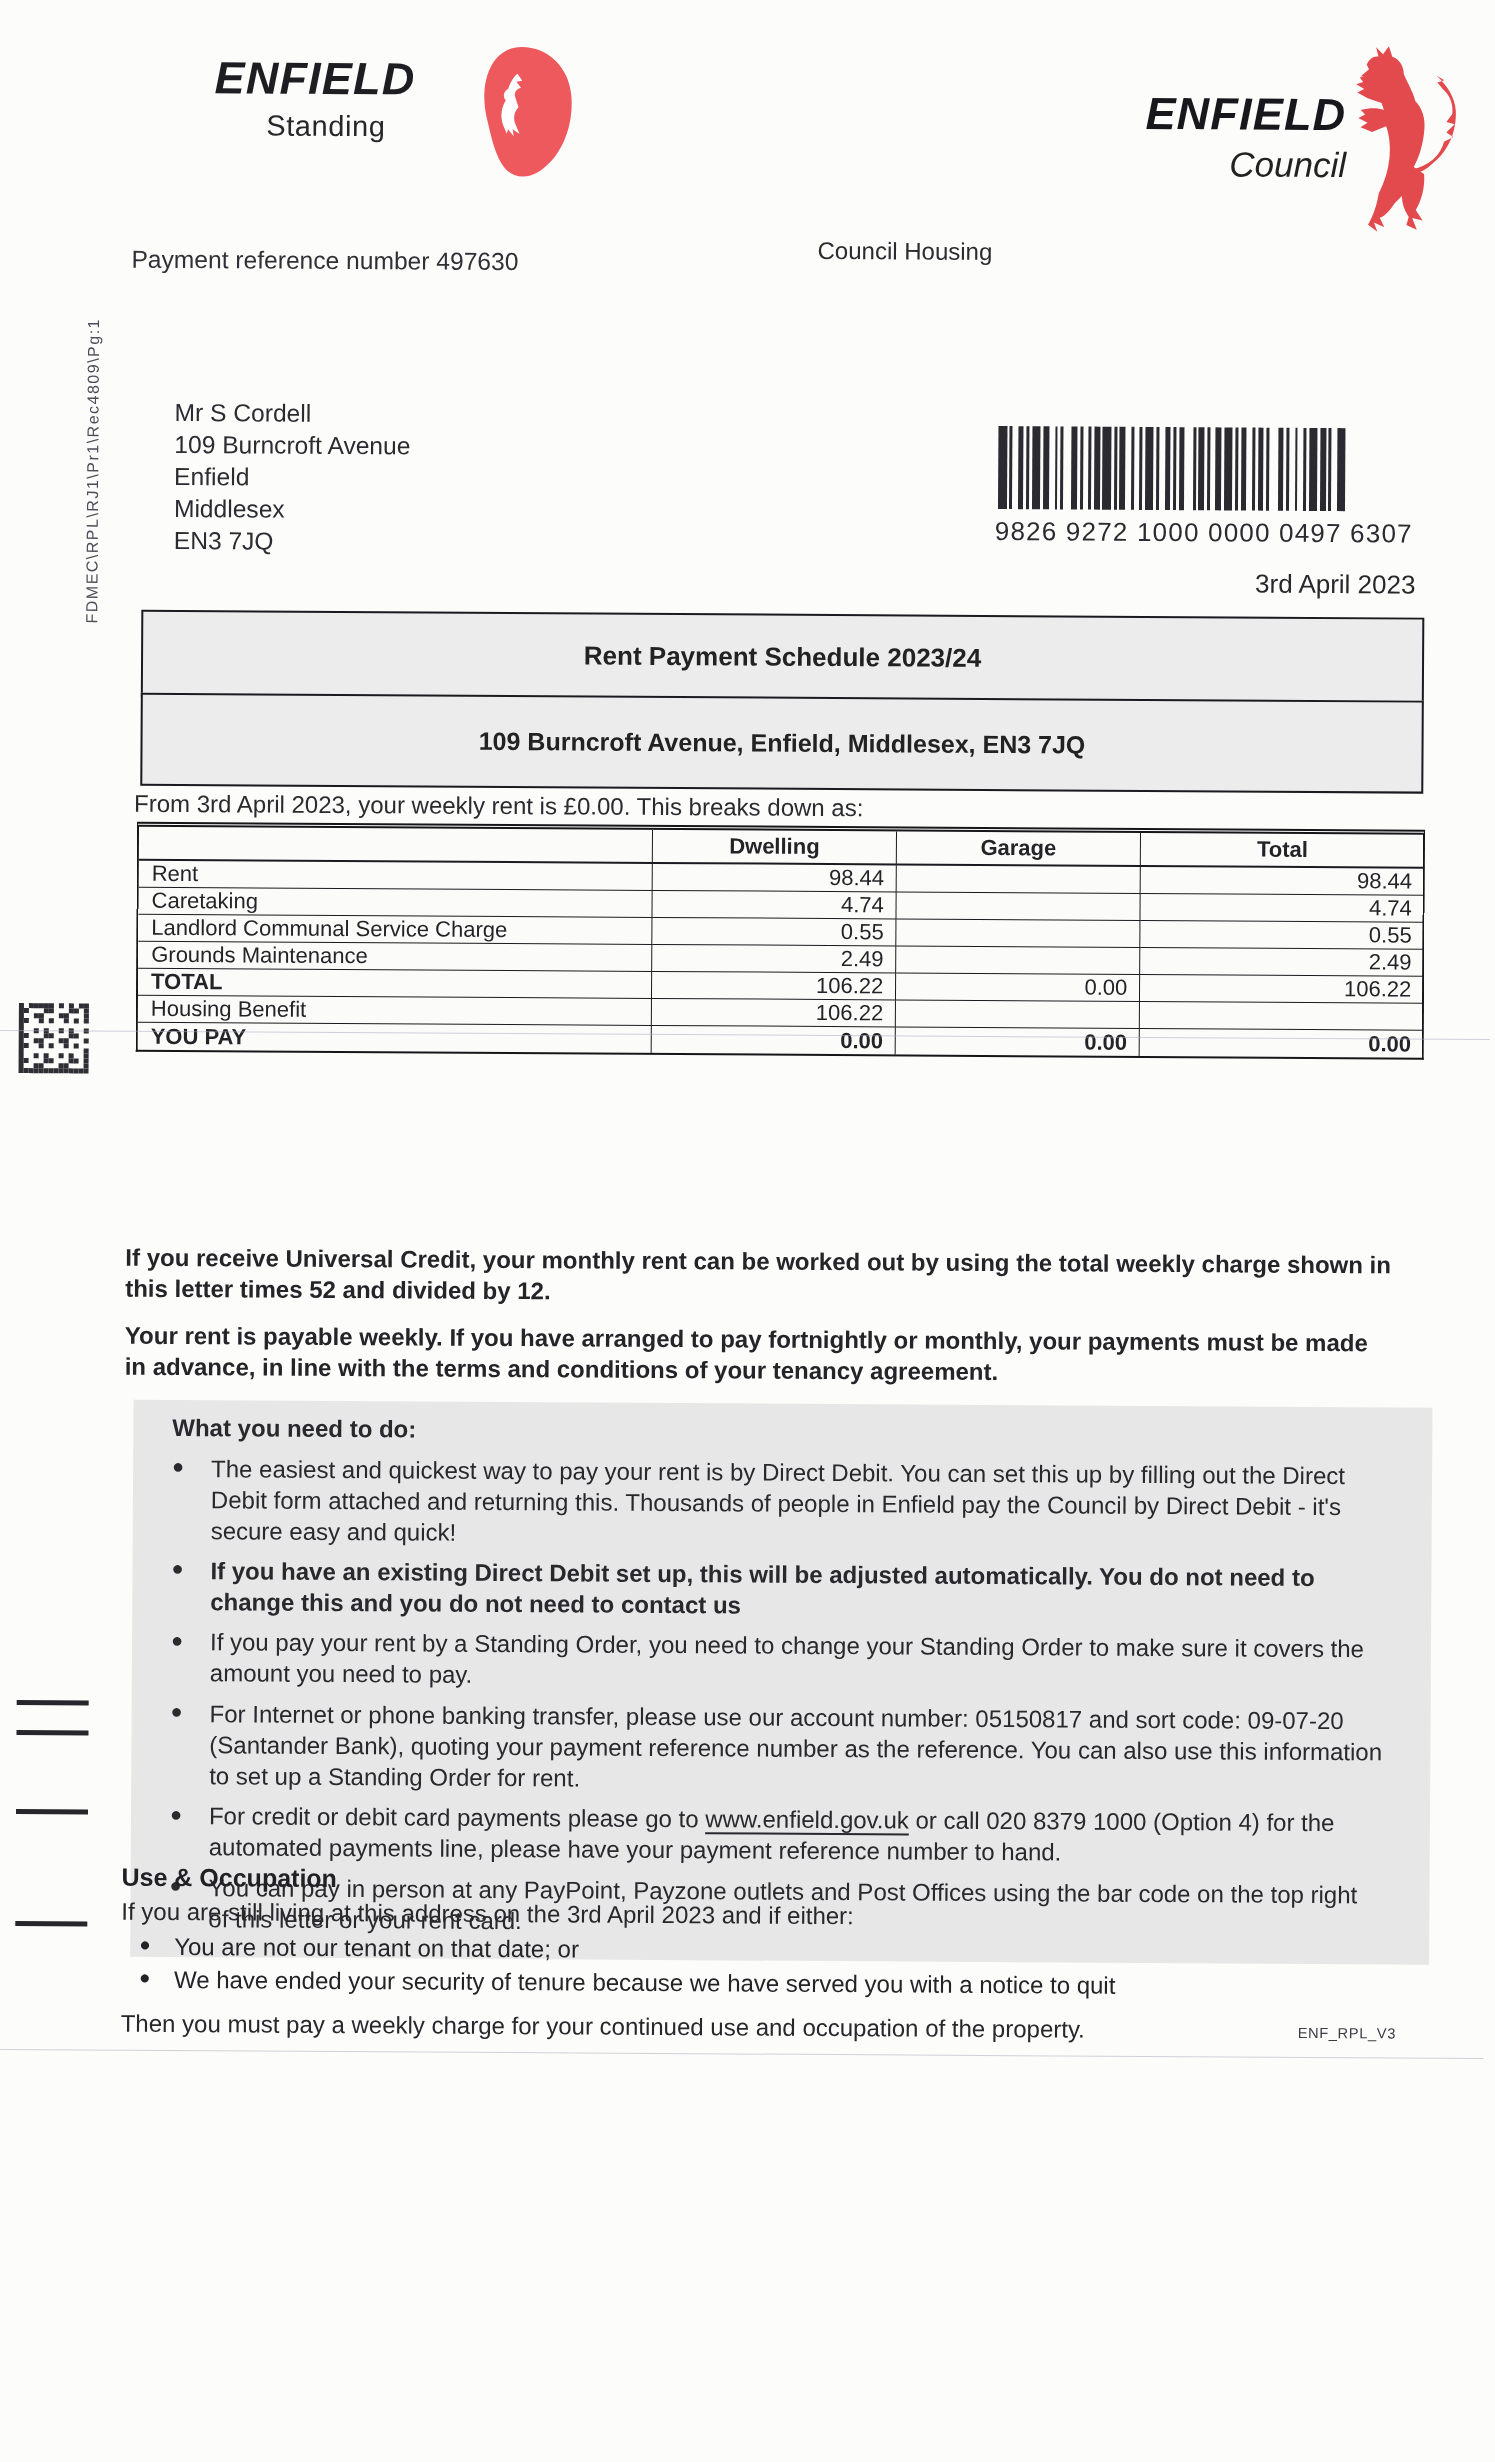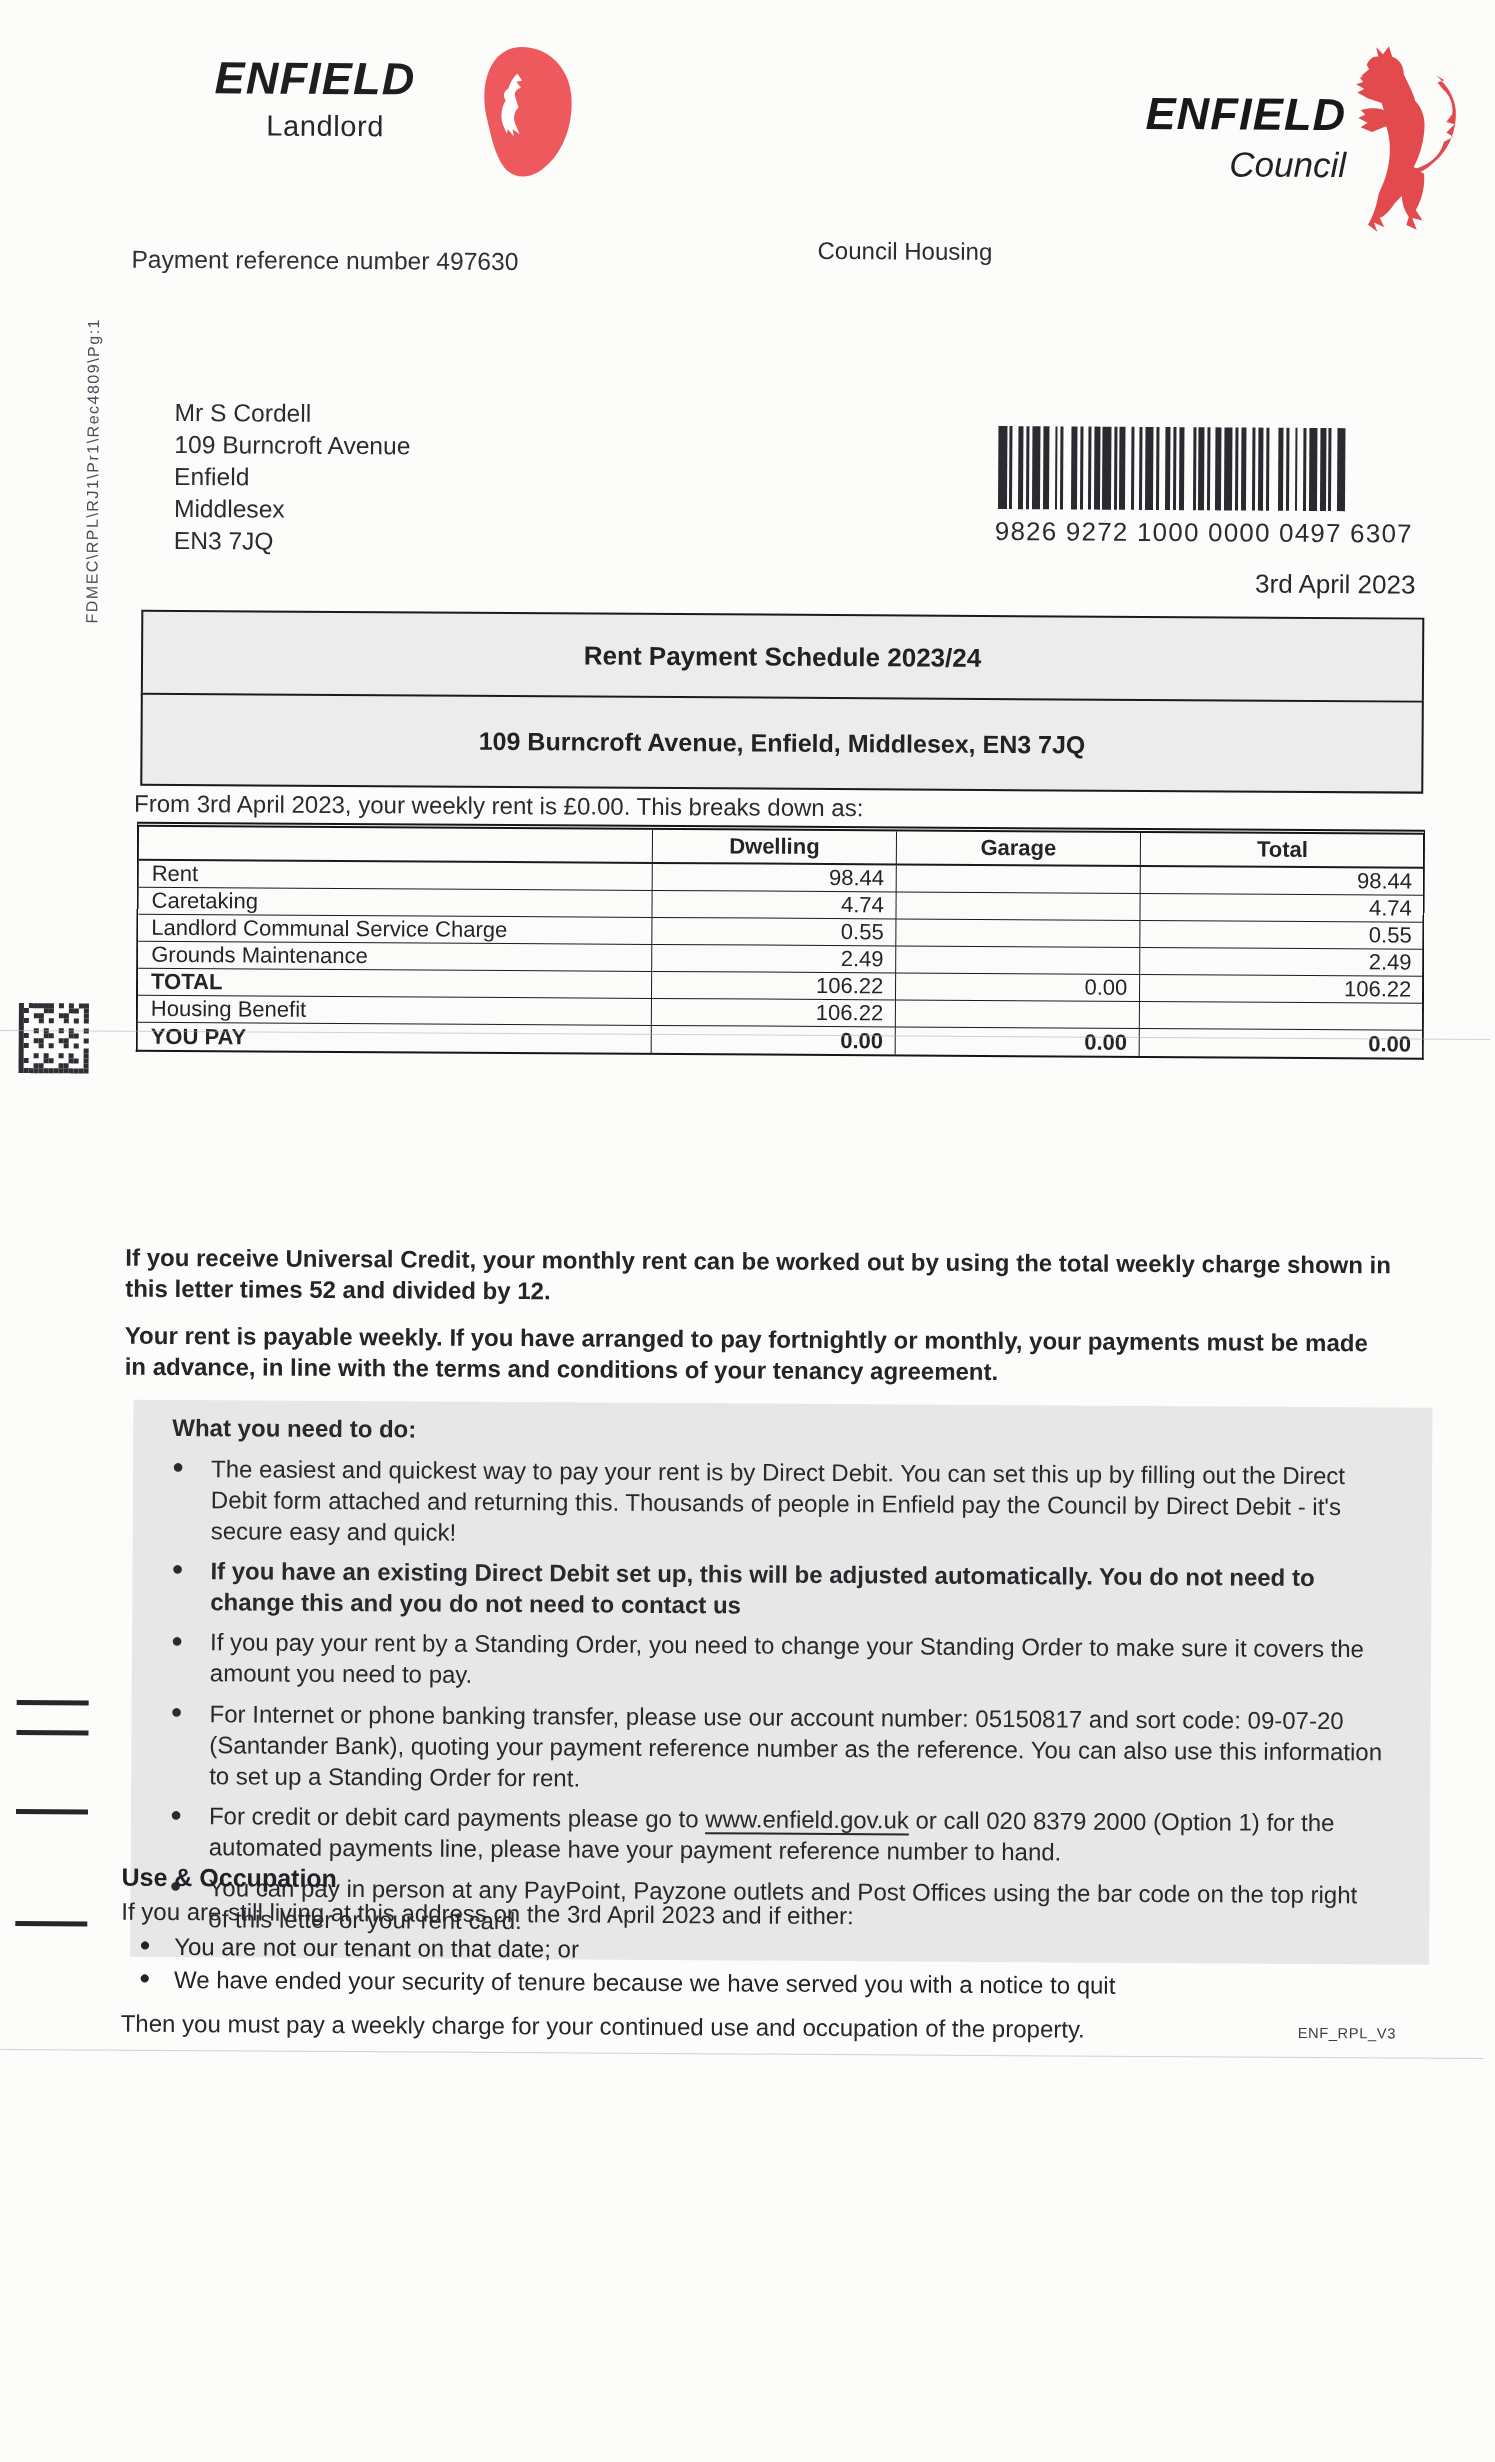--- a/index.html
+++ b/index.html
@@ -82,21 +82,21 @@
   .dm{position:absolute;left:23.5px;top:1004px;width:70px;height:70px;}
 </style>
 </head>
 <body>
 
 <div class="sheet">
   <div class="tilt">
 
     <div class="abs" style="left:214px;top:52px;">
       <div class="logo-left-text">ENFIELD</div>
-      <div class="logo-left-sub" style="margin:4.7px 0 0 52px;">Landlord</div>
+      <div class="logo-left-sub" style="margin:4.7px 0 0 52px;">Standing</div>
     </div>
     <svg class="abs" style="left:466px;top:41px;" width="110" height="140" viewBox="0 0 190 240">
       <path fill="#ee595d" d="M95,6 C140,6 176,40 181,88 C186,140 166,196 124,222 C104,234 80,232 66,214 C50,194 44,164 36,132 C28,100 28,64 44,36 C56,16 74,6 95,6 Z"></path>
       <path fill="#ffffff" d="M88,52 L96,64 L86,66 L94,76 C86,78 82,84 84,92 L90,110 C82,118 80,130 86,142 L92,156 L80,148 L82,160 L72,148 L70,156 L64,142 C58,128 60,110 68,98 C62,92 64,82 72,78 C76,66 82,56 88,52 Z"></path>
     </svg>
 
     <div class="abs" style="left:1117px;top:82px;width:229px;text-align:right;">
       <div class="logo-right-text">ENFIELD</div>
       <div class="logo-right-sub" style="margin-top:3.5px;">Council</div>
     </div>
@@ -365,21 +365,21 @@
       <div class="blt">
         <span class="dot">●</span>
         <span class="txt">If you pay your rent by a Standing Order, you need to change your Standing Order to make sure it covers the amount you need to pay.</span>
       </div>
       <div class="blt">
         <span class="dot">●</span>
         <span class="txt">For Internet or phone banking transfer, please use our account number: 05150817 and sort code: 09-07-20 (Santander Bank), quoting your payment reference number as the reference. You can also use this information to set up a Standing Order for rent.</span>
       </div>
       <div class="blt">
         <span class="dot">●</span>
-        <span class="txt"><span>For credit or debit card payments please go to </span><span class="lnk">www.enfield.gov.uk</span><span> or call 020 8379 2000 (Option 1) for the automated payments line, please have your payment reference number to hand.</span></span>
+        <span class="txt"><span>For credit or debit card payments please go to </span><span class="lnk">www.enfield.gov.uk</span><span> or call 020 8379 1000 (Option 4) for the automated payments line, please have your payment reference number to hand.</span></span>
       </div>
       <div class="blt" style="margin-bottom:0;">
         <span class="dot">●</span>
         <span class="txt">You can pay in person at any PayPoint, Payzone outlets and Post Offices using the bar code on the top right of this letter or your rent card.</span>
       </div>
     </div>
 
     <div class="abs uo-head" style="left:132px;top:1863px;">Use &amp; Occupation</div>
     <div class="abs uo-line" style="left:132px;top:1898px;">If you are still living at this address on the 3rd April 2023 and if either:</div>
     <div class="abs uo-blt" style="left:150px;top:1932px;width:1260px;">

